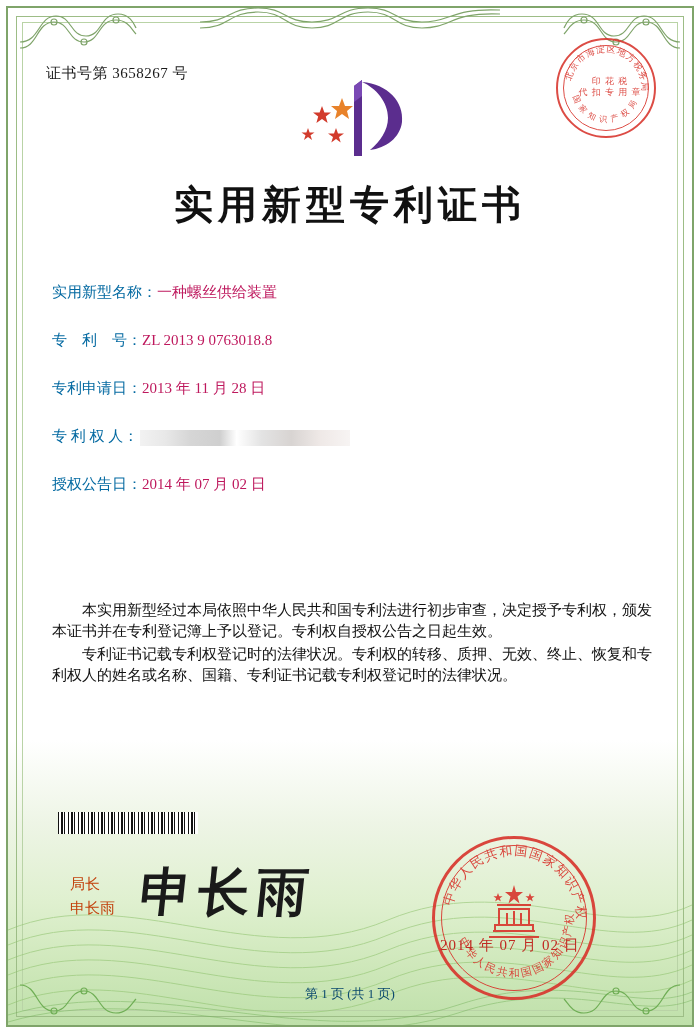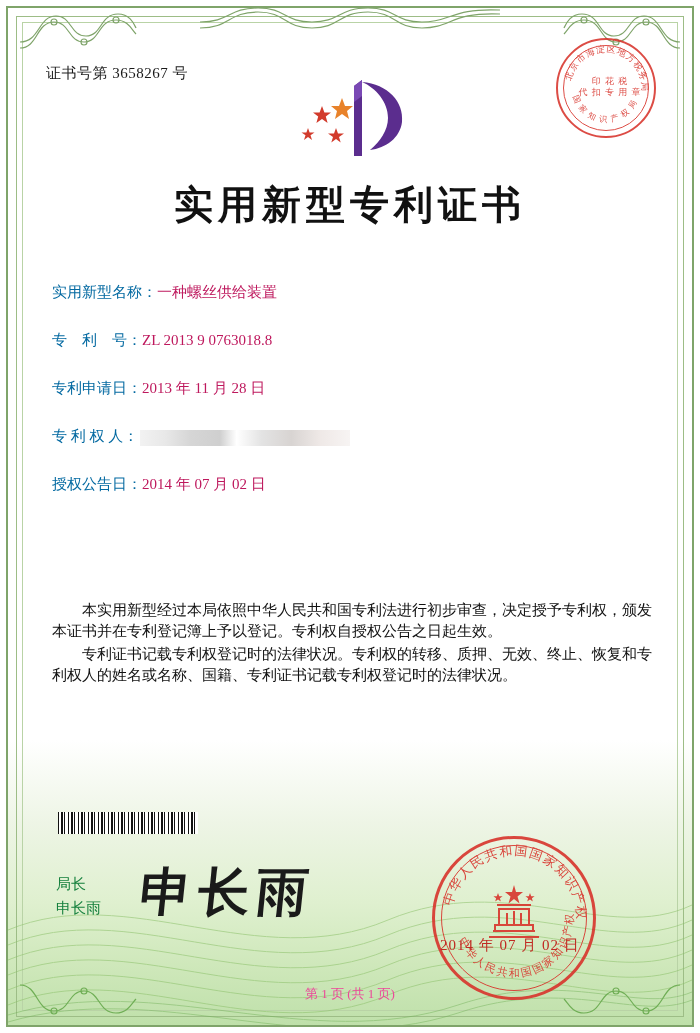--- a/index.html
+++ b/index.html
@@ -183,24 +183,24 @@
     width: 140px; height: 22px;
     background: repeating-linear-gradient(90deg,
       #111 0px, #111 1px, #fff 1px, #fff 3px,
       #111 3px, #111 5px, #fff 5px, #fff 6px,
       #111 6px, #111 7px, #fff 7px, #fff 10px);
   }
 
   
   .sig-label {
     position: absolute;
-    left: 56px; top: 872px;
+    left: 70px; top: 872px;
     font-size: 15px;
     line-height: 24px;
-    color: #15803d;
+    color: #c2410c;
   }
   .signature {
     position: absolute;
     left: 140px; top: 858px;
     font-size: 52px;
     color: #1a1a1a;
     font-family: "DejaVu Serif", serif;
     font-weight: bold;
     letter-spacing: 6px;
     transform: skewX(-6deg);
@@ -240,21 +240,21 @@
     color: #c02a22;
     letter-spacing: 1px;
     font-family: "Liberation Serif", serif;
   }
 
   .page-footer {
     position: absolute;
     left: 0; right: 0; bottom: 30px;
     text-align: center;
     font-size: 13px;
-    color: #ec4899;
+    color: #0c4a6e;
     font-family: "Liberation Serif", serif;
   }
 </style>
 </head>
 <body>
 
 <div class="page">
 
   <div class="frame-outer"></div>
   <div class="frame-inner"></div>

